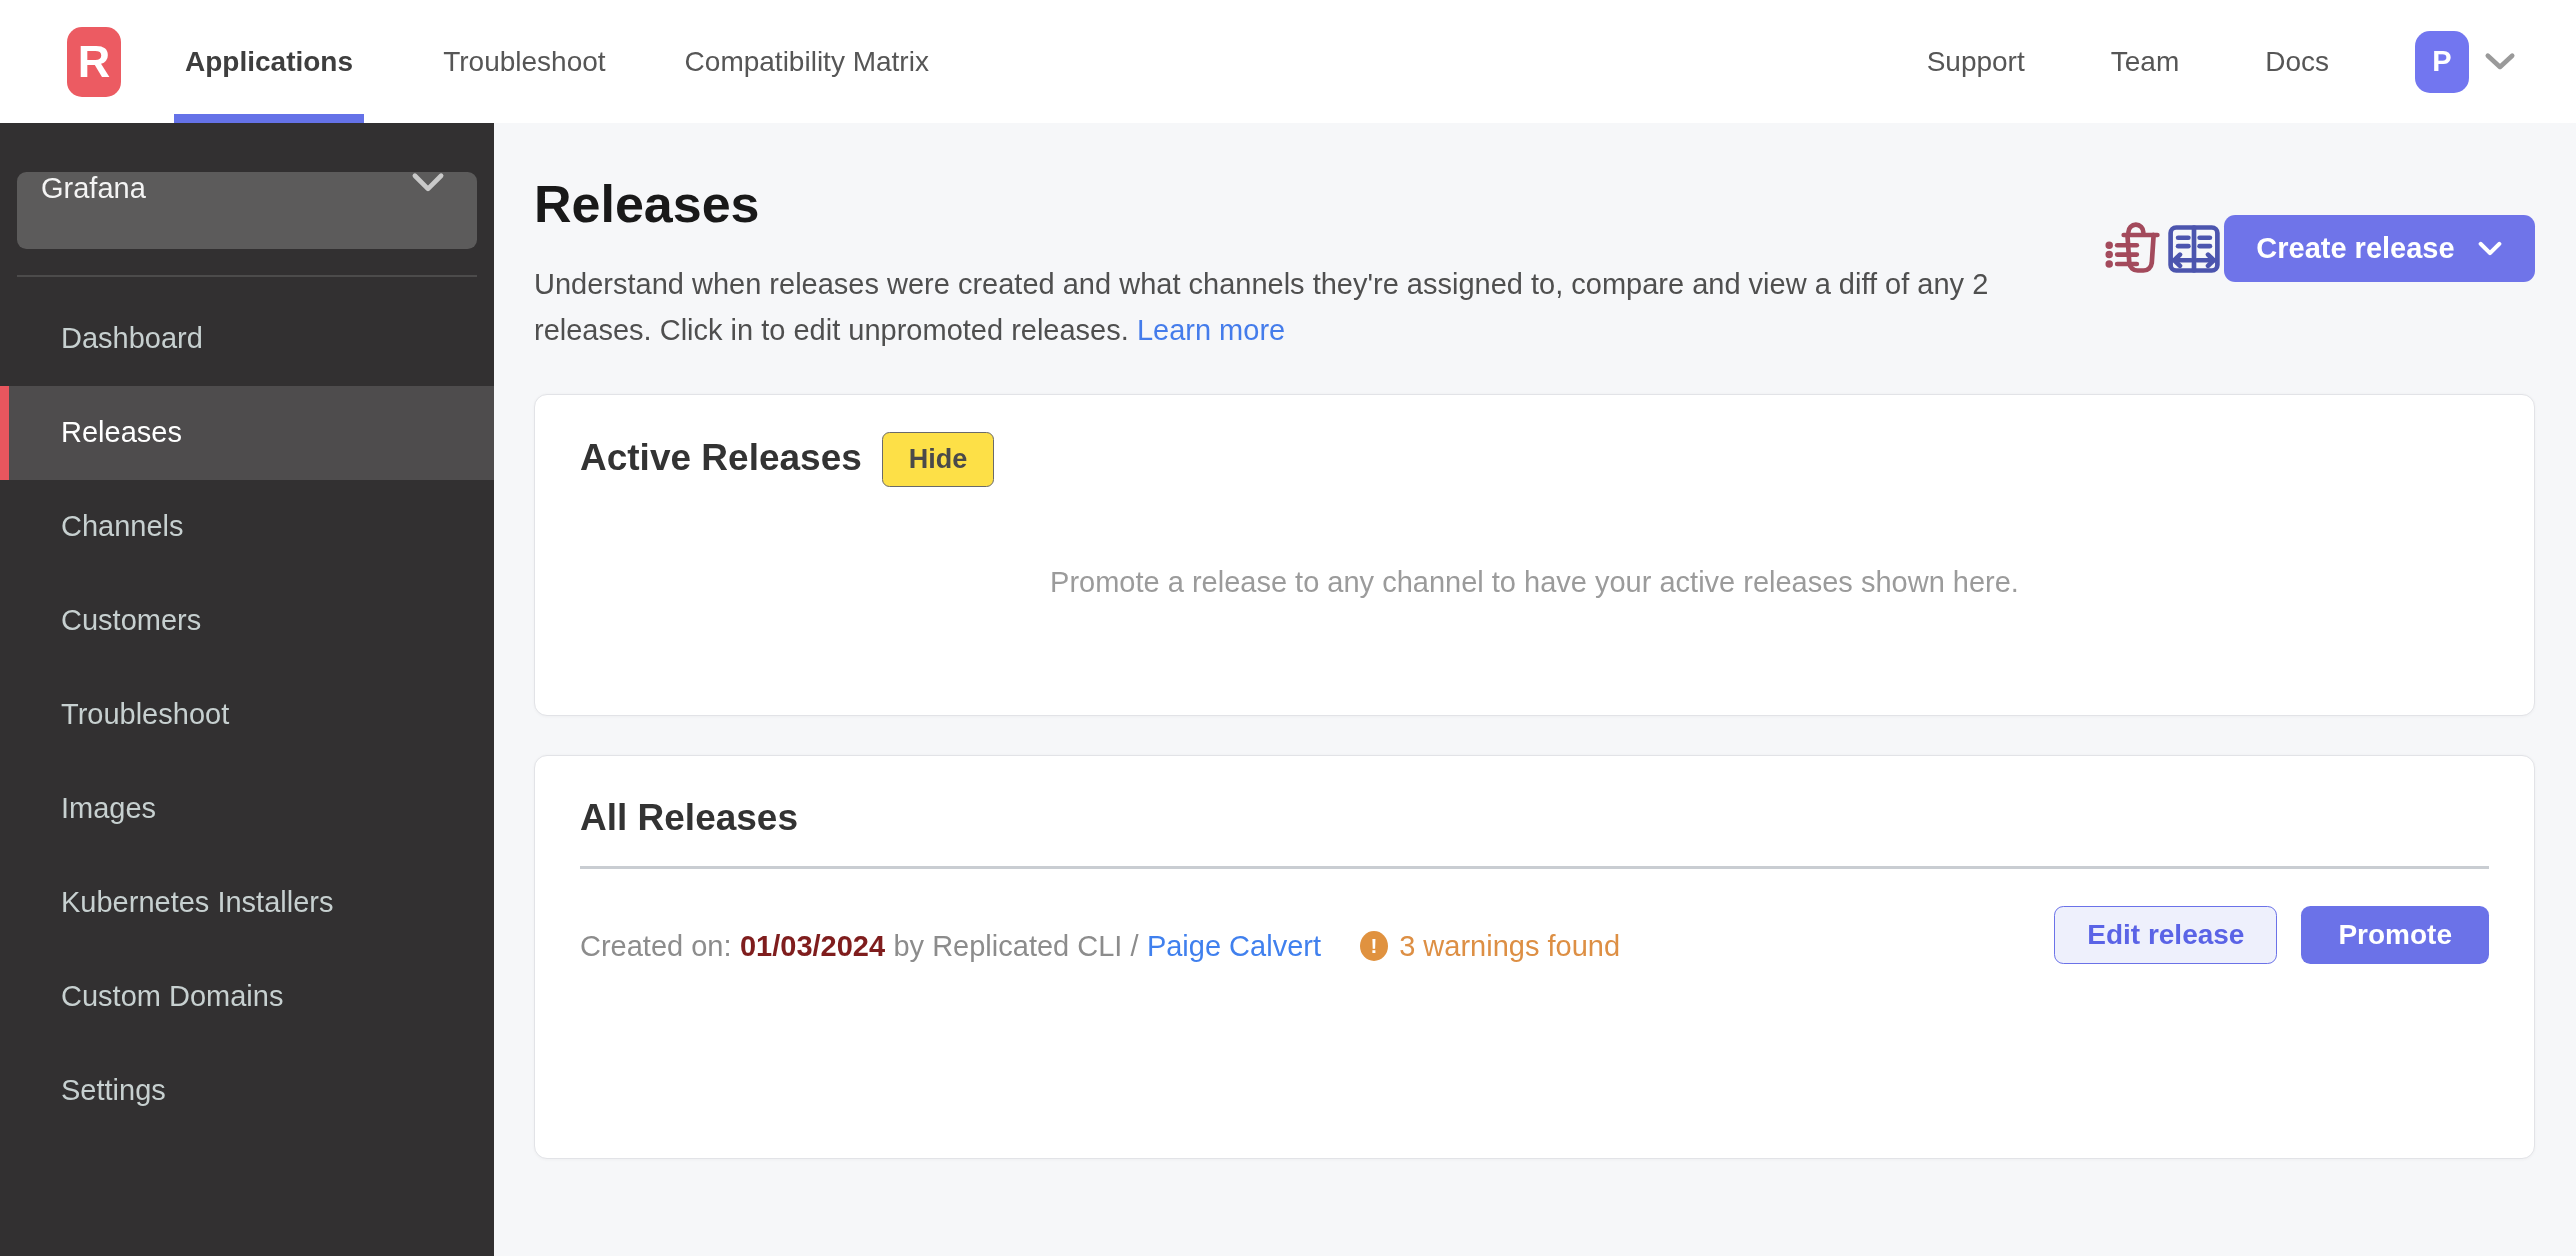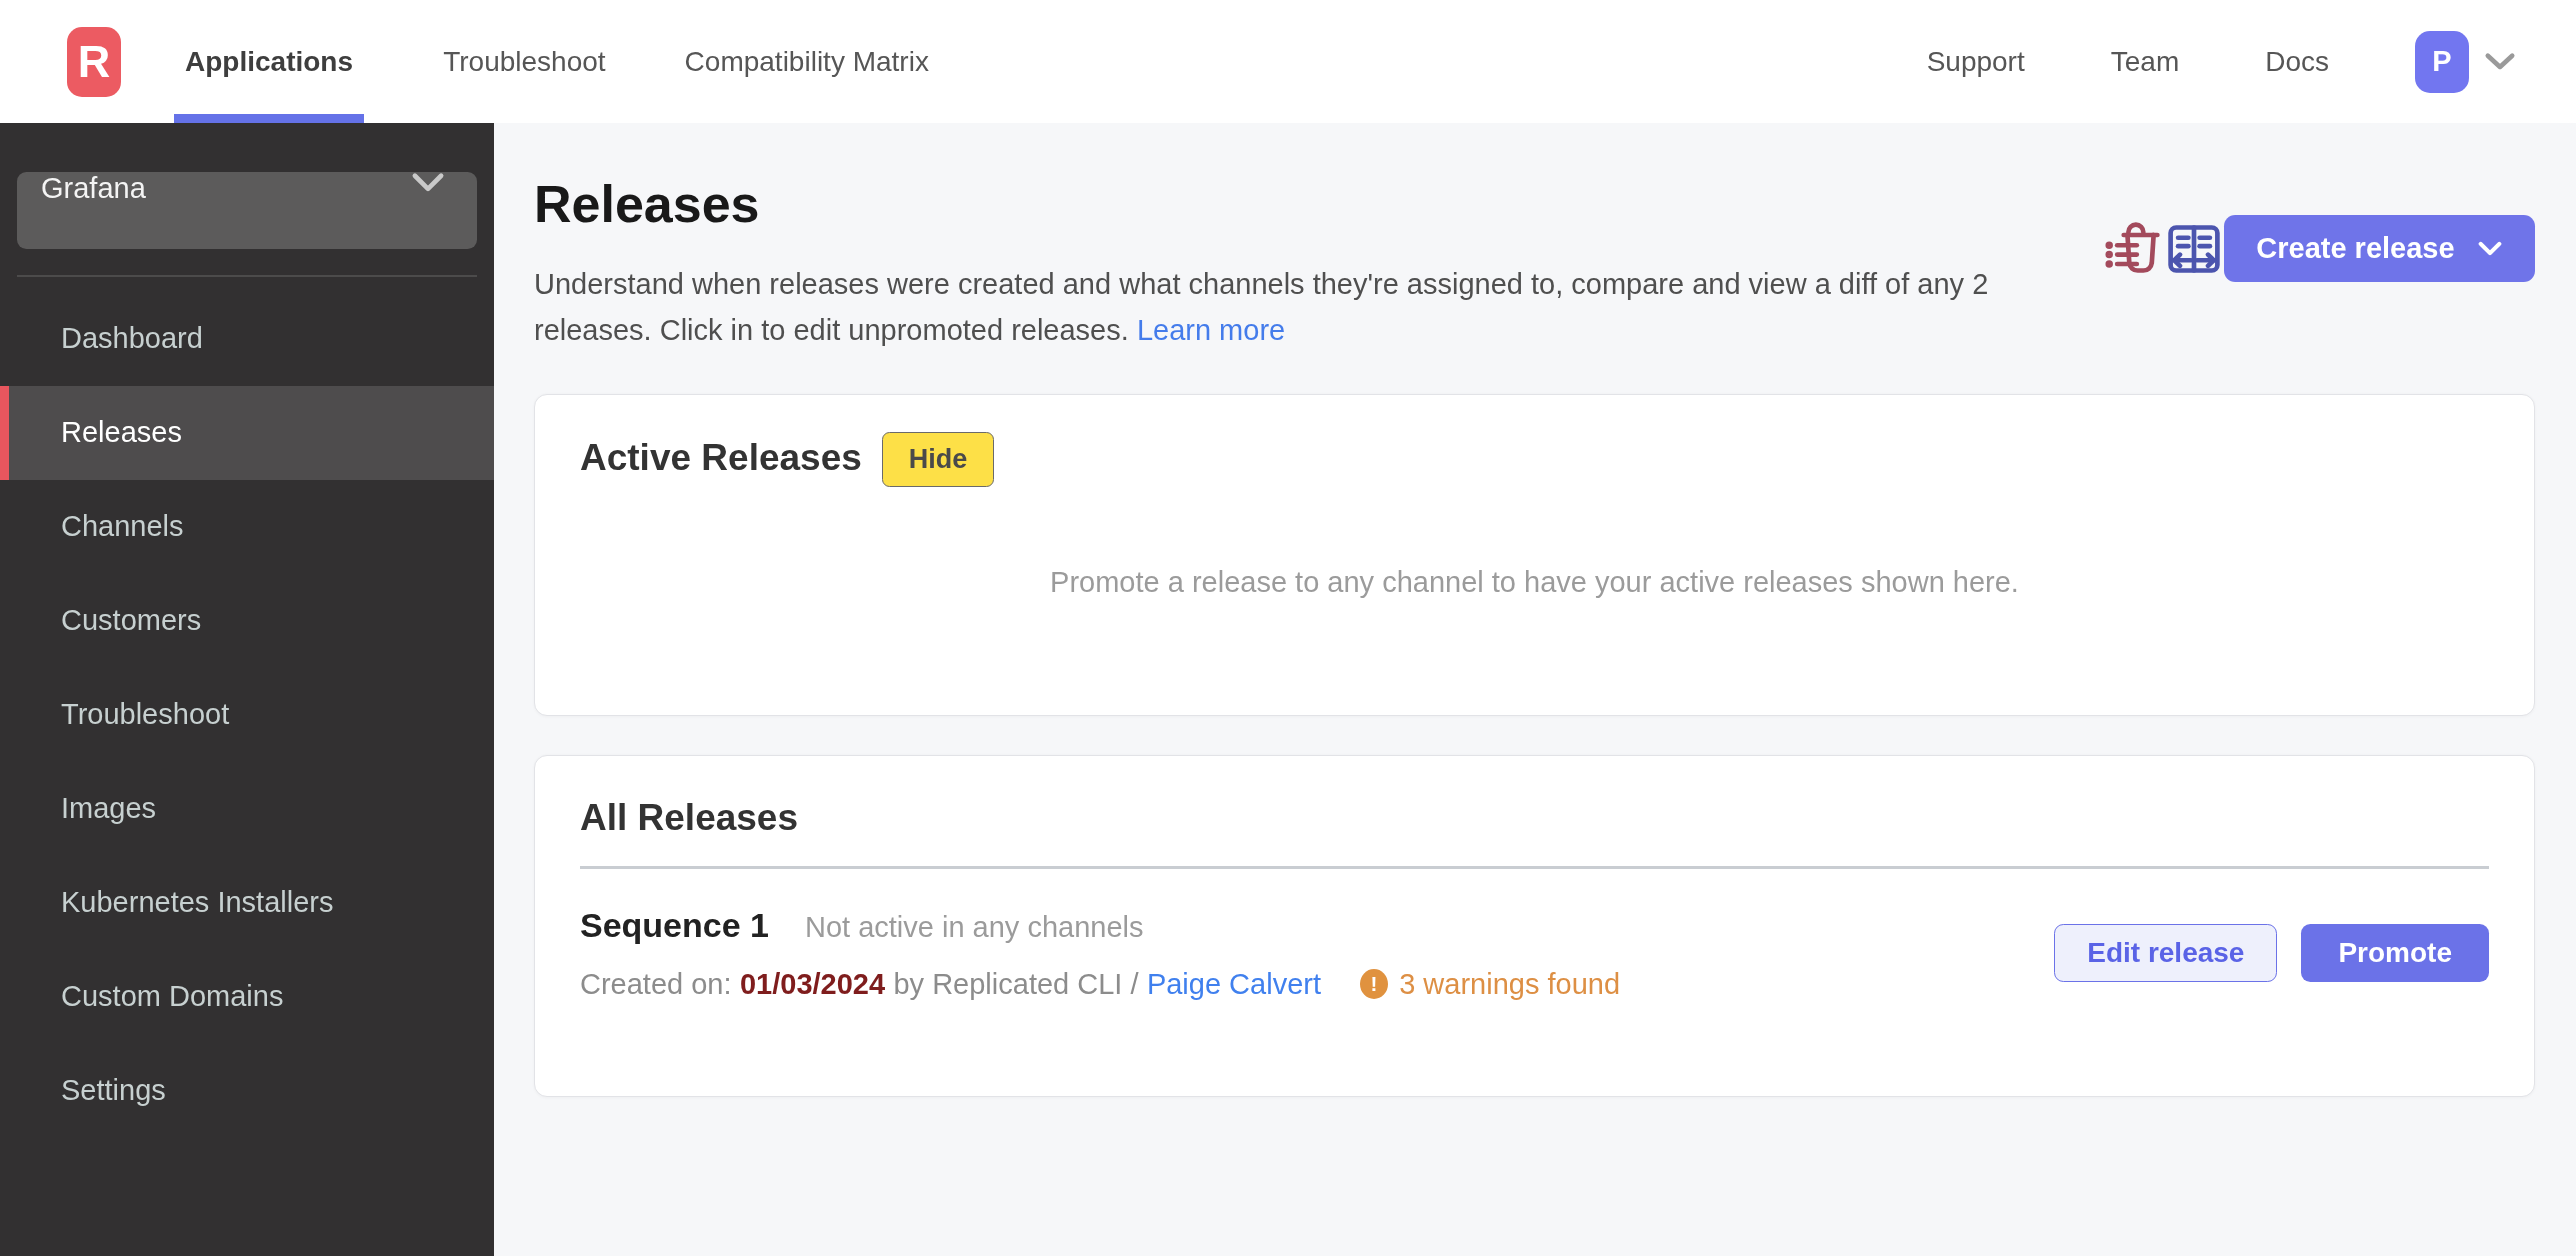--- a/index.html
+++ b/index.html
@@ -83,21 +83,21 @@
   }
   .card-active { margin-top:41px; height:322px; padding:37px 45px; }
   .card-head { display:flex; align-items:flex-start; gap:20px; }
   h2 { font-size:37px; font-weight:bold; color:#333333; line-height:52px; }
   .hide-btn {
     height:55px; padding:9px 26px; border-radius:7.5px; background:#fde047;
     border:1.9px solid #6a6a6a; font-size:27px; font-weight:bold; color:#4a4a4a;
   }
   .empty { margin-top:79px; text-align:center; font-size:29px; color:#9b9b9b; }
 
-  .card-all { margin-top:39px; height:342px; padding:36px 45px; }
+  .card-all { margin-top:39px; height:404px; padding:36px 45px; }
   .divider { margin-top:22.4px; height:2.8px; background:#c9cdd2; }
   .release-row { margin-top:37px; display:flex; justify-content:space-between; align-items:center; }
   .r-line1 { display:flex; align-items:baseline; }
   .r-name { font-size:34px; font-weight:bold; color:#222222; }
   .r-status { font-size:29px; color:#9b9b9b; margin-left:36px; }
   .r-line2 { margin-top:22.4px; font-size:29px; color:#8c8c8c; display:flex; align-items:center; }
   .r-date { color:#7f1d1d; font-weight:bold; margin:0 8.4px; }
   .r-mid { margin-right:8.4px; }
   .r-author { color:#4080ee; text-decoration:none; cursor:pointer; }
   .warn { display:inline-flex; align-items:center; margin-left:39px; color:#dd8f44; }
@@ -221,24 +221,20 @@
           <button class="btn hide-btn">Hide</button>
         </div>
         <p class="empty">Promote a release to any channel to have your active releases shown here.</p>
       </section>
 
       <section class="card card-all">
         <h2>All Releases</h2>
         <div class="divider"></div>
         <div class="release-row">
           <div class="release-info">
-            <div class="r-line1">
-              <span class="r-name">Sequence 1</span>
-              <span class="r-status">Not active in any channels</span>
-            </div>
             <div class="r-line2">
               <span>Created on:</span>
               <span class="r-date">01/03/2024</span>
               <span class="r-mid">by Replicated CLI /</span>
               <a class="r-author">Paige Calvert</a>
               <span class="warn">
                 <span class="warn-badge">!</span>
                 <span>3 warnings found</span>
               </span>
             </div>

